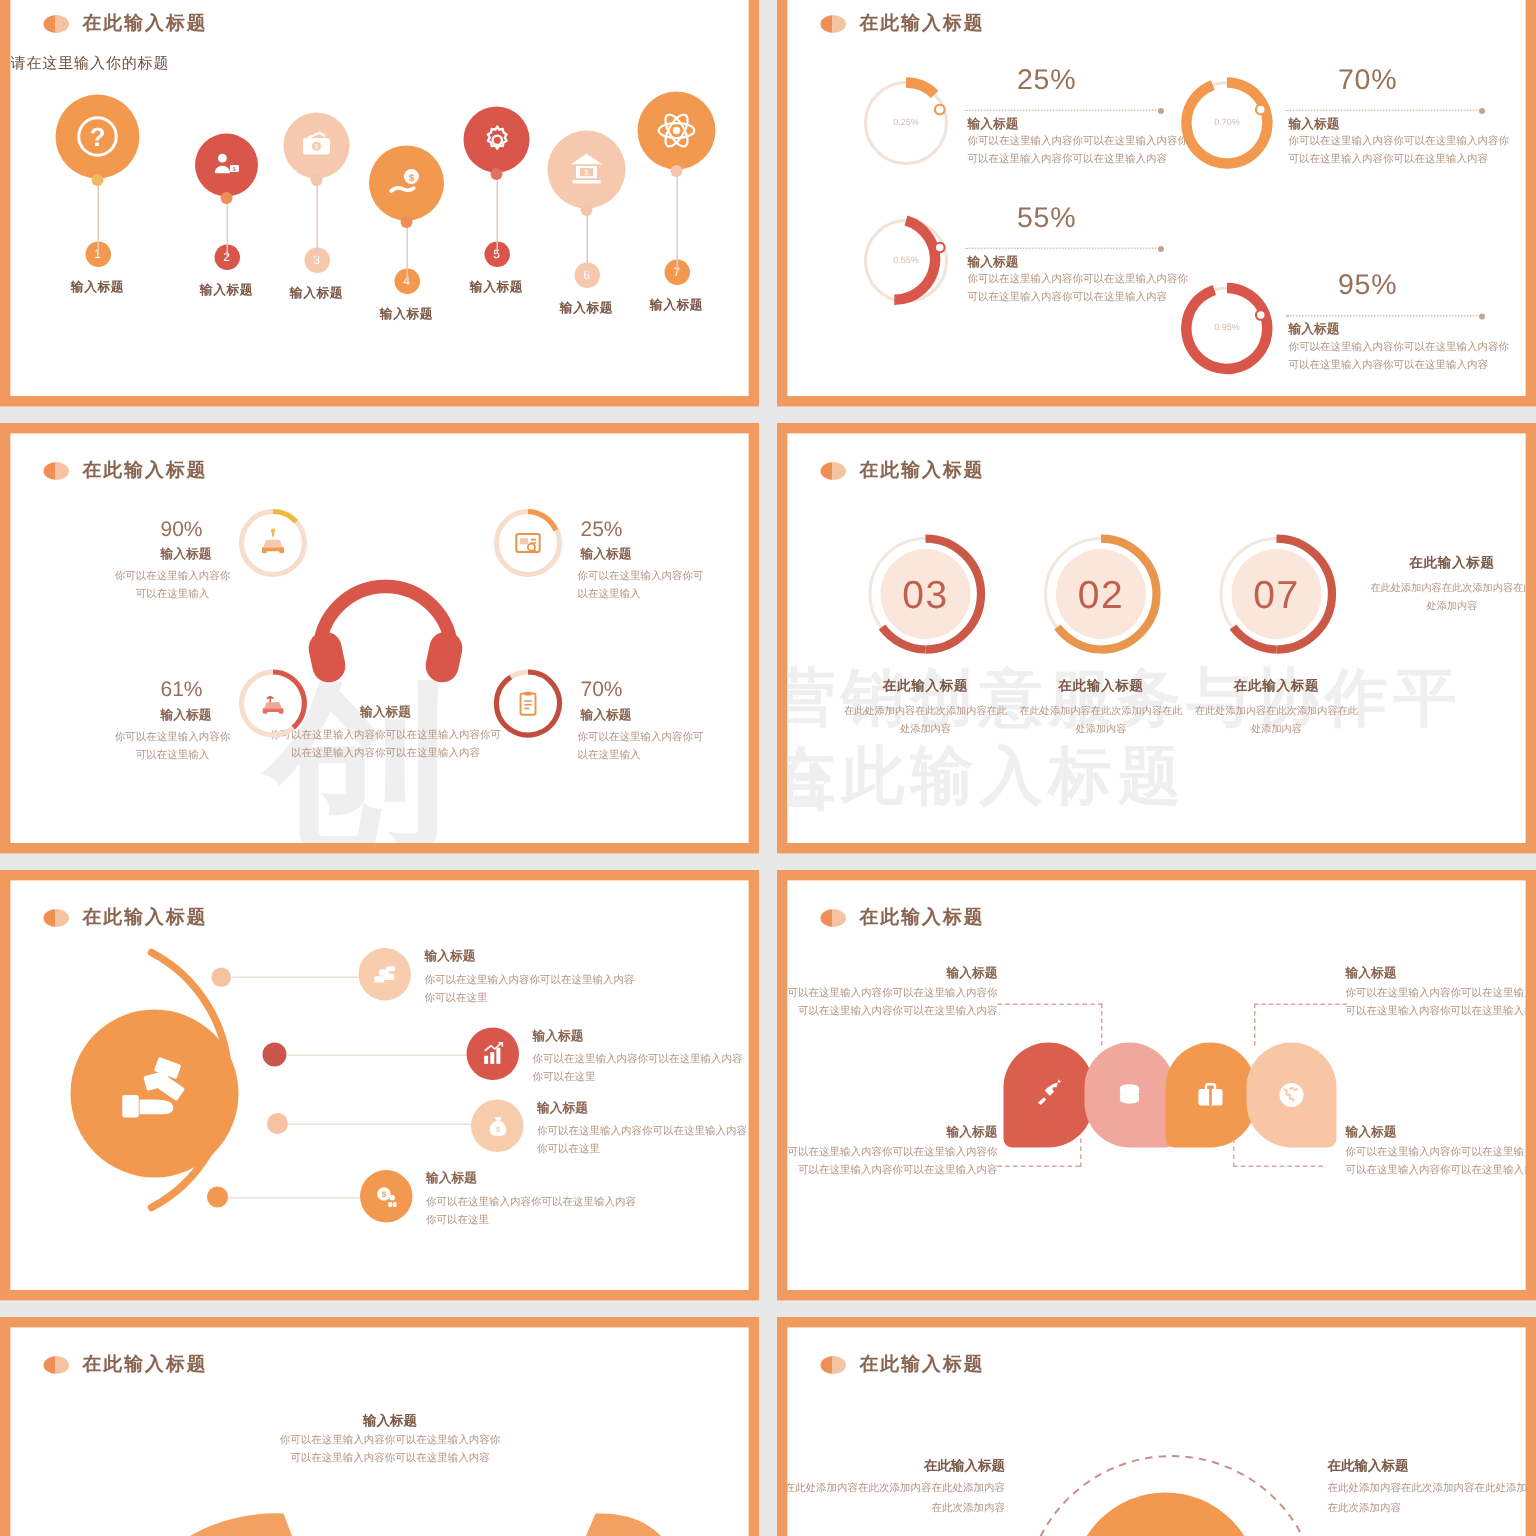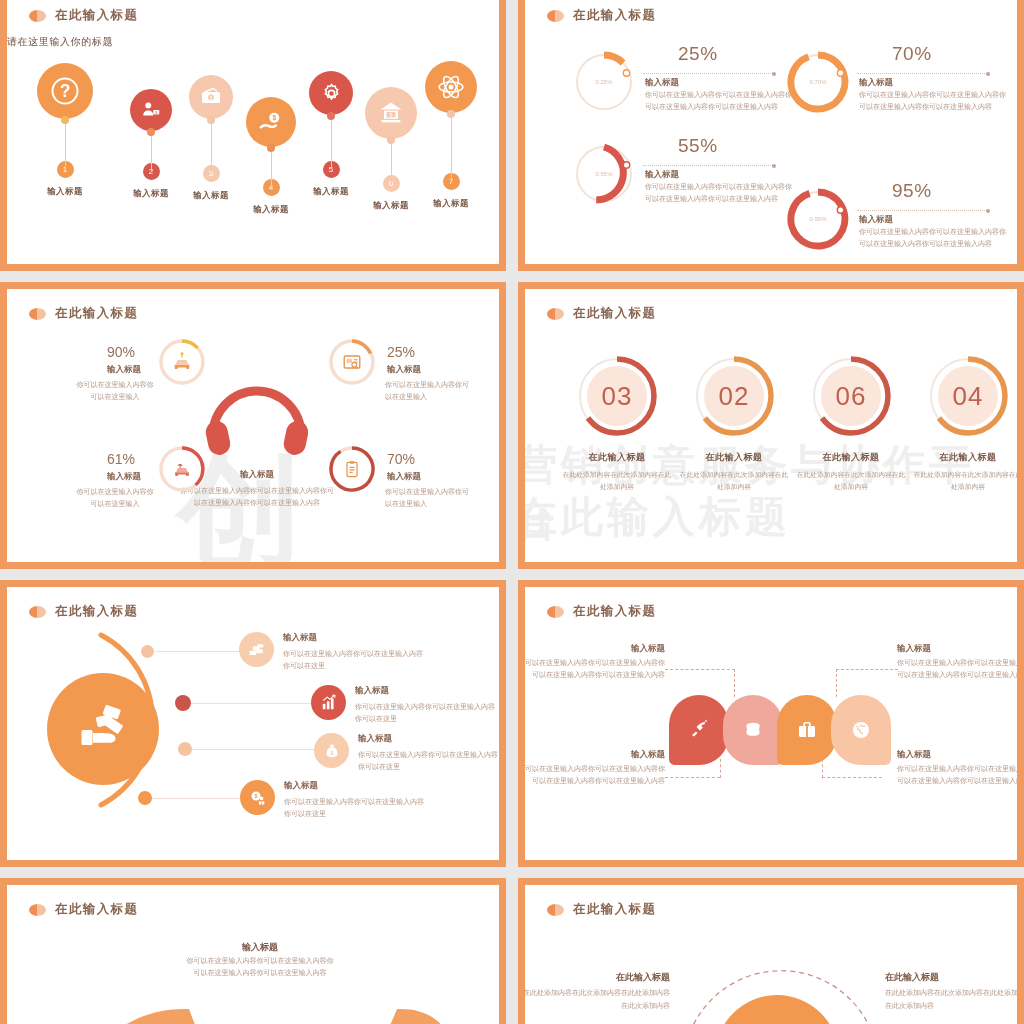--- a/index.html
+++ b/index.html
@@ -436,35 +436,27 @@
           <div class="b">在此处添加内容在此次添加内容在此处添加内容</div>
         </div>
 
         <div class="n4" style="left:270px;top:66px;">
           <div class="ringwrap">
             <svg width="82" height="82" viewBox="0 0 82 82">
               <circle cx="41" cy="41" r="37" fill="none" stroke="#f1e7e1" stroke-width="2"></circle>
               <path d="M41 4 A37 37 0 0 1 41 78" fill="none" stroke="#CC5847" stroke-width="5.5"></path>
               <path d="M41 78 A37 37 0 0 1 12 63" fill="none" stroke="#CC5847" stroke-width="5.5"></path>
             </svg>
-            <div class="inner">06</div>
+            <div class="inner">07</div>
           </div>
           <div class="t">在此输入标题</div>
           <div class="b">在此处添加内容在此次添加内容在此处添加内容</div>
         </div>
 
         <div class="n4" style="left:387px;top:66px;">
-          <div class="ringwrap">
-            <svg width="82" height="82" viewBox="0 0 82 82">
-              <circle cx="41" cy="41" r="37" fill="none" stroke="#f1e7e1" stroke-width="2"></circle>
-              <path d="M41 4 A37 37 0 0 1 41 78" fill="none" stroke="#E8954E" stroke-width="5.5"></path>
-              <path d="M41 78 A37 37 0 0 1 12 63" fill="none" stroke="#E8954E" stroke-width="5.5"></path>
-            </svg>
-            <div class="inner">04</div>
-          </div>
           <div class="t">在此输入标题</div>
           <div class="b">在此处添加内容在此次添加内容在此处添加内容</div>
         </div>
       </div>
     </div>
 
     <div class="slide">
       <div class="slide-inner">
         <div class="stitle">
           <span class="dot"></span>

